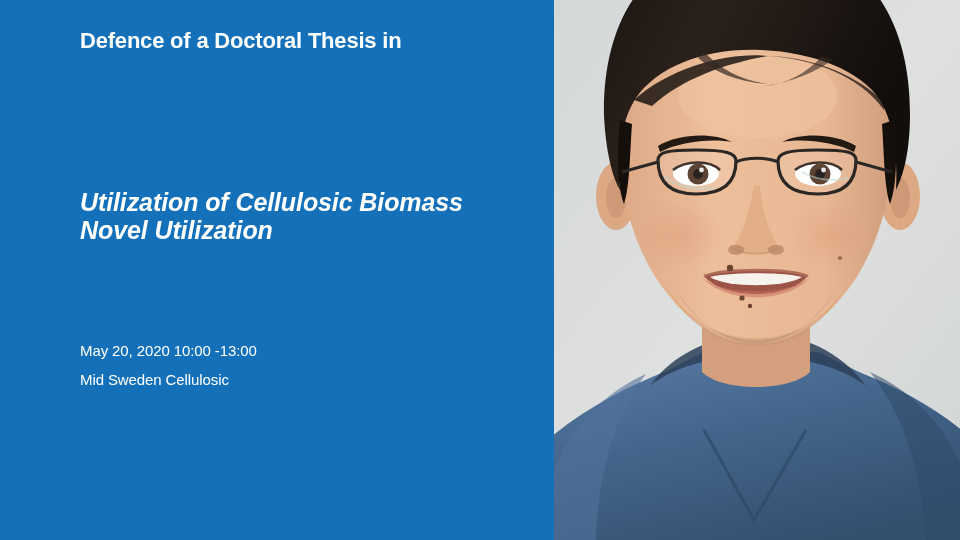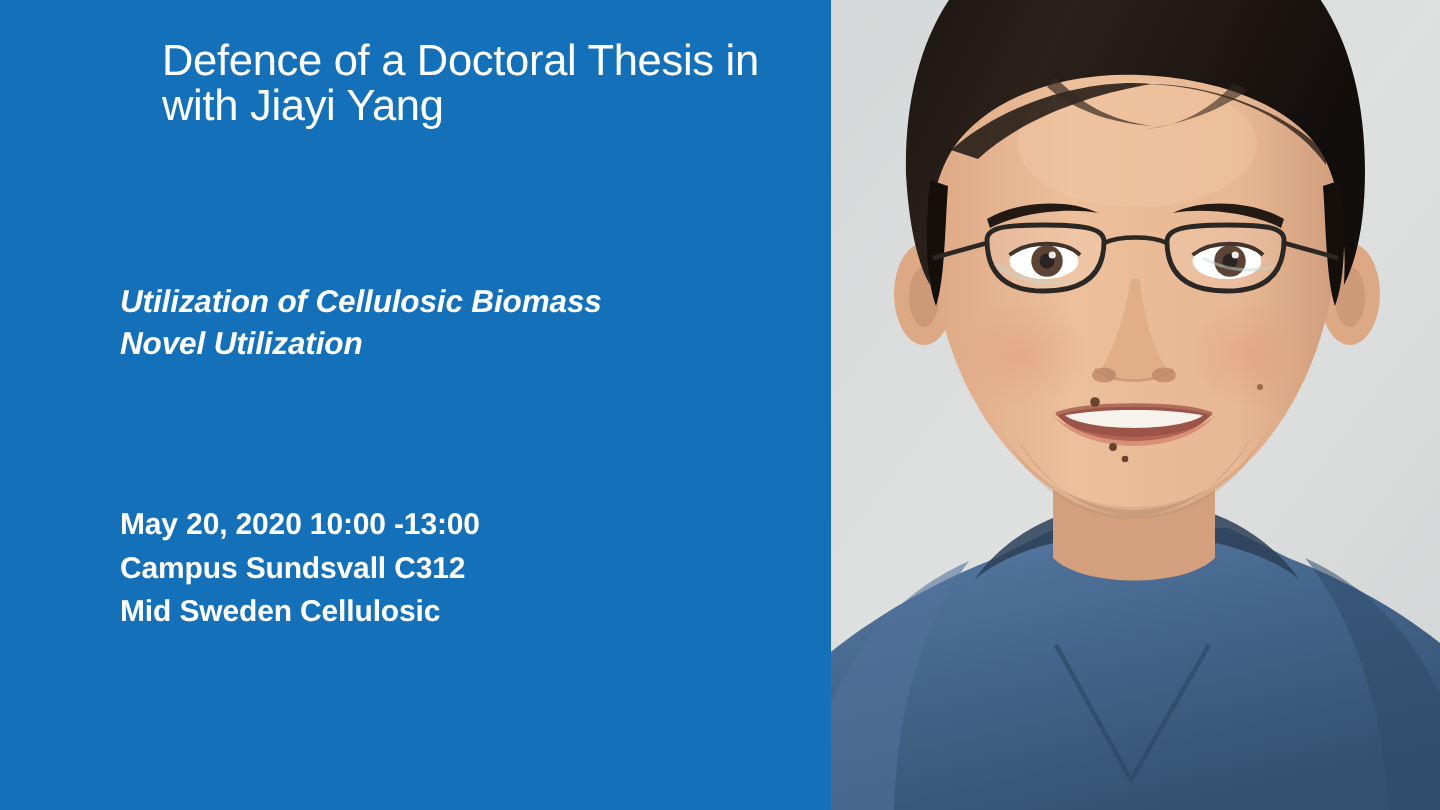--- a/index.html
+++ b/index.html
@@ -27,48 +27,47 @@
     background:#9cc4e2;
   }
 
   .txt { color:#ffffff; }
 
   #title-block {
     position:absolute; left:80px; top:26px;
     width:460px;
   }
   #title-block .line {
-    font-size:29px;
-    font-weight:normal;
+    font-size:22px;
+    font-weight:bold;
     line-height:30px;
     letter-spacing:-0.2px;
     white-space:nowrap;
-    margin-left:28px;
   }
 
   #subtitle-block {
     position:absolute; left:80px; top:188px;
     width:460px;
   }
   #subtitle-block .line {
-    font-size:21px;
+    font-size:25px;
     font-weight:bold;
     font-style:italic;
     line-height:28px;
     letter-spacing:-0.1px;
     white-space:nowrap;
   }
 
   #details-block {
     position:absolute; left:80px; top:336px;
     width:460px;
   }
   #details-block .line {
-    font-size:20px;
-    font-weight:bold;
+    font-size:15px;
+    font-weight:normal;
     line-height:29px;
     letter-spacing:-0.1px;
     white-space:nowrap;
   }
 
   
   #photo {
     position:absolute; left:554px; top:0;
     width:406px; height:540px;
     overflow:hidden;
@@ -79,31 +78,29 @@
 </head>
 <body>
 
 <div id="poster">
 
   <div id="blue-panel"></div>
   <div id="accent-strip"></div>
 
   <div id="title-block">
     <div class="line txt">Defence of a Doctoral Thesis in</div>
-    <div class="line txt">with Jiayi Yang</div>
   </div>
 
   <div id="subtitle-block">
     <div class="line txt">Utilization of Cellulosic Biomass</div>
     <div class="line txt">Novel Utilization</div>
   </div>
 
   <div id="details-block">
     <div class="line txt">May 20, 2020 10:00 -13:00</div>
-    <div class="line txt">Campus Sundsvall C312</div>
     <div class="line txt">Mid Sweden Cellulosic</div>
   </div>
 
   <div id="photo">
     <svg viewBox="0 0 406 540" preserveAspectRatio="none">
       <defs>
         <linearGradient id="bgGrad" x1="0" y1="0" x2="1" y2="1">
           <stop offset="0%" stop-color="#d5d8d8"></stop>
           <stop offset="50%" stop-color="#dfe1e0"></stop>
           <stop offset="100%" stop-color="#d2d5d5"></stop>

